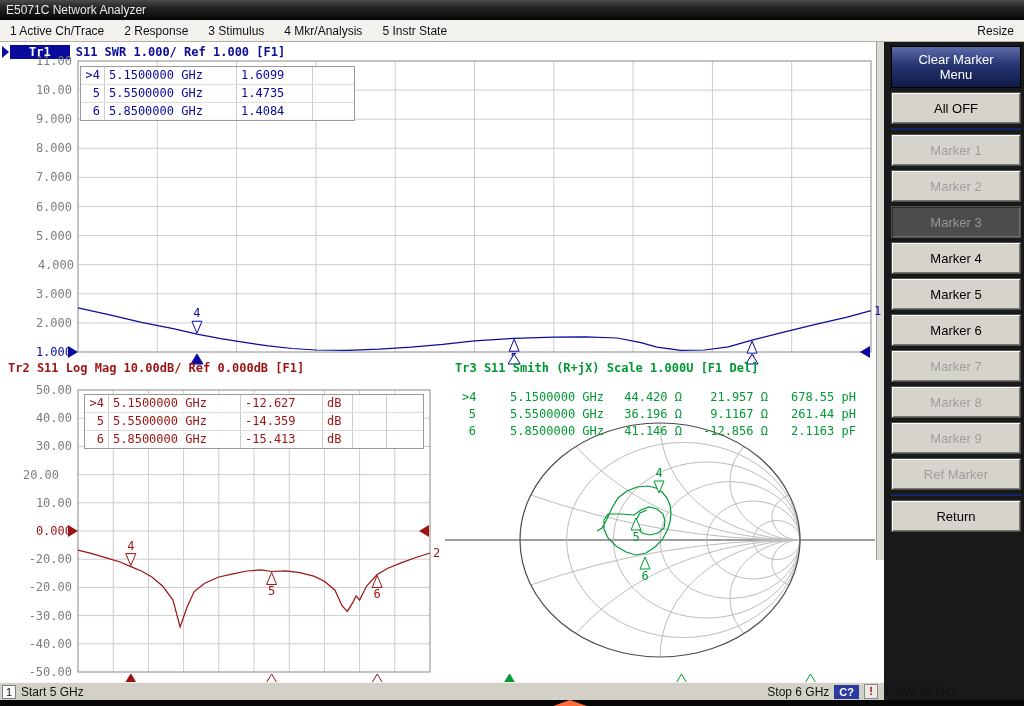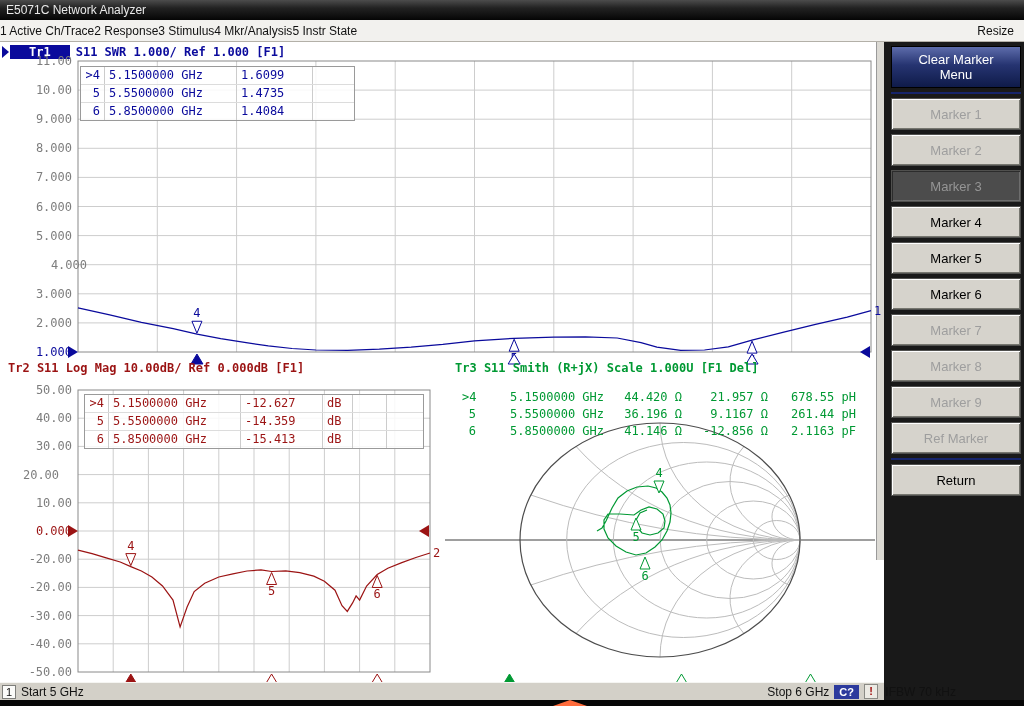--- a/index.html
+++ b/index.html
@@ -5,21 +5,21 @@
   html,body{margin:0;padding:0;background:#000;}
   .window{position:relative;width:1024px;height:706px;background:#fef9c3;overflow:hidden;
           font-family:"Liberation Sans",sans-serif;}
   
   .titlebar{position:absolute;left:0;top:0;width:1024px;height:20px;
     background:linear-gradient(180deg,#4c4c4c,#222 40%,#050505);
     color:#e9e9e9;font-size:12px;line-height:20px;padding-left:6px;box-sizing:border-box;}
   .menubar{position:absolute;left:0;top:20px;width:1024px;height:22px;background:#f2f1ee;
     border-bottom:1px solid #b3b0a8;box-sizing:border-box;display:flex;align-items:center;
     font-size:12px;color:#111;}
-  .menubar .mitem{padding:0 0;cursor:default;}
+  .menubar .mitem{padding:0 10px;cursor:default;}
   .menubar .mright{margin-left:auto;padding:0 10px;}
   
   .screen{position:absolute;left:0;top:42px;width:884px;height:640px;background:#ffffff;}
   .edge-strip{position:absolute;left:876px;top:42px;width:15px;height:518px;background:#dcdad4;
     border-left:1px solid #9a9a9a;box-sizing:border-box;}
   .trhdr{position:absolute;height:16px;font-family:"DejaVu Sans Mono",monospace;
     font-size:12px;font-weight:600;white-space:pre;}
   #tr1-hdr{left:2px;top:44px;color:#0a0a9c;display:flex;align-items:center;}
   #tr1-arrow{width:0;height:0;border-left:7px solid #0a0a9c;border-top:6px solid transparent;
     border-bottom:6px solid transparent;margin-right:1px;}
@@ -202,21 +202,21 @@
   <div class="trhdr" id="tr3-hdr">Tr3 S11 Smith (R+jX) Scale 1.000U [F1 Del]</div>
 
   <div id="overlay">
       <div class="ytick" style="left: 10px; top: 54px;">11.00</div>
       <div class="ytick" style="left: 10px; top: 83.1px;">10.00</div>
       <div class="ytick" style="left: 10px; top: 112.2px;">9.000</div>
       <div class="ytick" style="left: 10px; top: 141.3px;">8.000</div>
       <div class="ytick" style="left: 10px; top: 170.4px;">7.000</div>
       <div class="ytick" style="left: 10px; top: 199.5px;">6.000</div>
       <div class="ytick" style="left: 10px; top: 228.6px;">5.000</div>
-      <div class="ytick" style="left: 25px; top: 257.7px;">4.000</div>
+      <div class="ytick" style="left: 12px; top: 257.7px;">4.000</div>
       <div class="ytick" style="left: 10px; top: 286.8px;">3.000</div>
       <div class="ytick" style="left: 10px; top: 315.9px;">2.000</div>
       <div class="ytick" style="left: 10px; top: 345px; color: rgb(10, 10, 156);">1.000</div>
       <div class="ytick" style="left: 10px; top: 383px;">50.00</div>
       <div class="ytick" style="left: 10px; top: 411.2px;">40.00</div>
       <div class="ytick" style="left: 10px; top: 439.4px;">30.00</div>
       <div class="ytick" style="left: 10px; top: 467.6px; text-align: center;">20.00</div>
       <div class="ytick" style="left: 10px; top: 495.8px;">10.00</div>
       <div class="ytick" style="left: 10px; top: 524px; color: rgb(155, 19, 19);">0.000</div>
       <div class="ytick" style="left: 10px; top: 552.2px;">-20.00</div>
@@ -294,20 +294,21 @@
         </div>
       </div>
     </div>
 
   <div class="softkeys">
     <div class="sk-header">
       <span>Clear Marker</span>
       <span>Menu</span>
     </div>
     <div id="sk-buttons">
+        <div class="softkey">All OFF</div>
         <div class="sk-sep"></div>
         <div class="softkey disabled">Marker 1</div>
         <div class="softkey disabled">Marker 2</div>
         <div class="softkey active">Marker 3</div>
         <div class="softkey">Marker 4</div>
         <div class="softkey">Marker 5</div>
         <div class="softkey">Marker 6</div>
         <div class="softkey disabled">Marker 7</div>
         <div class="softkey disabled">Marker 8</div>
         <div class="softkey disabled">Marker 9</div>

